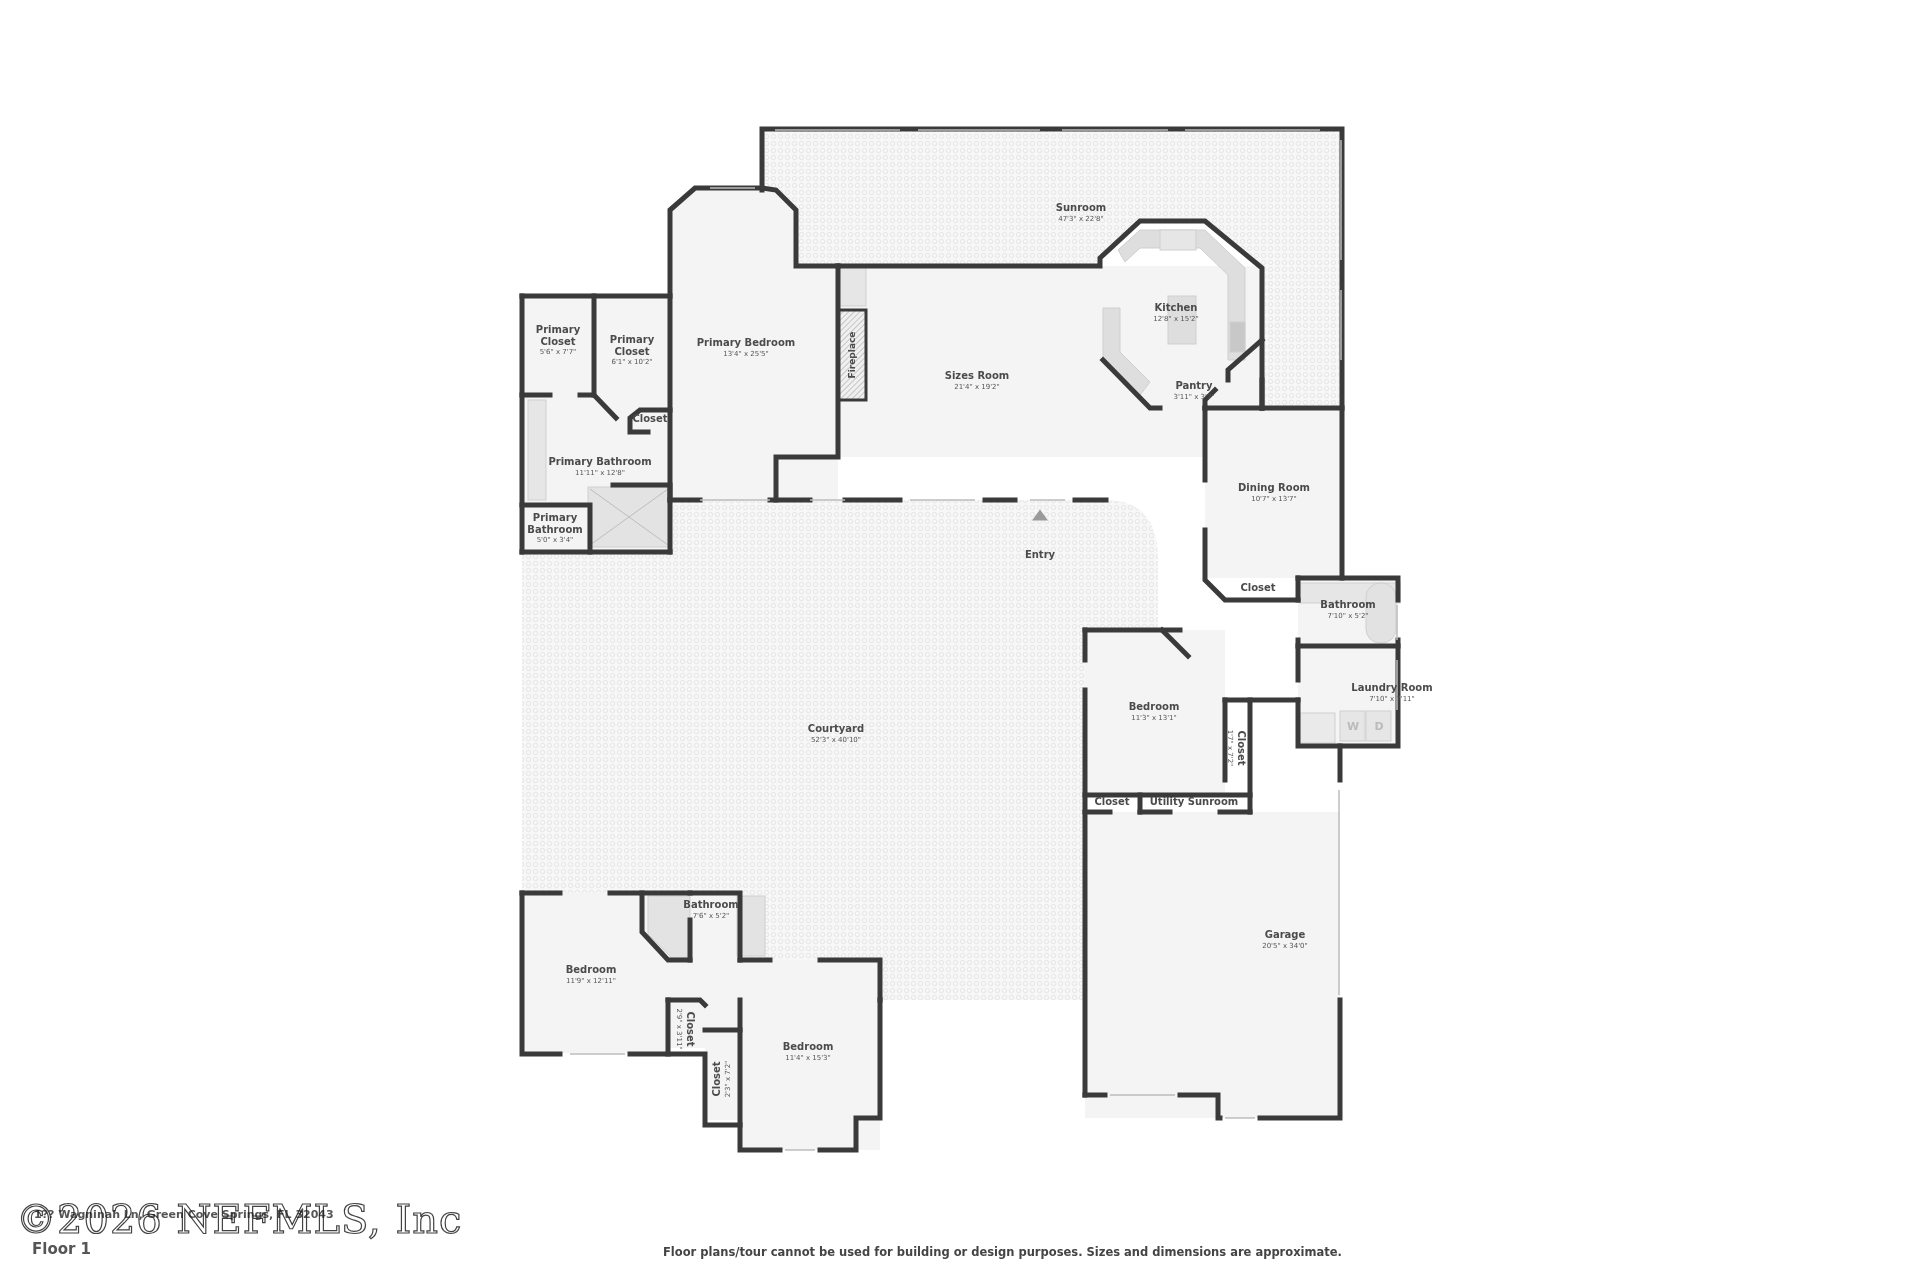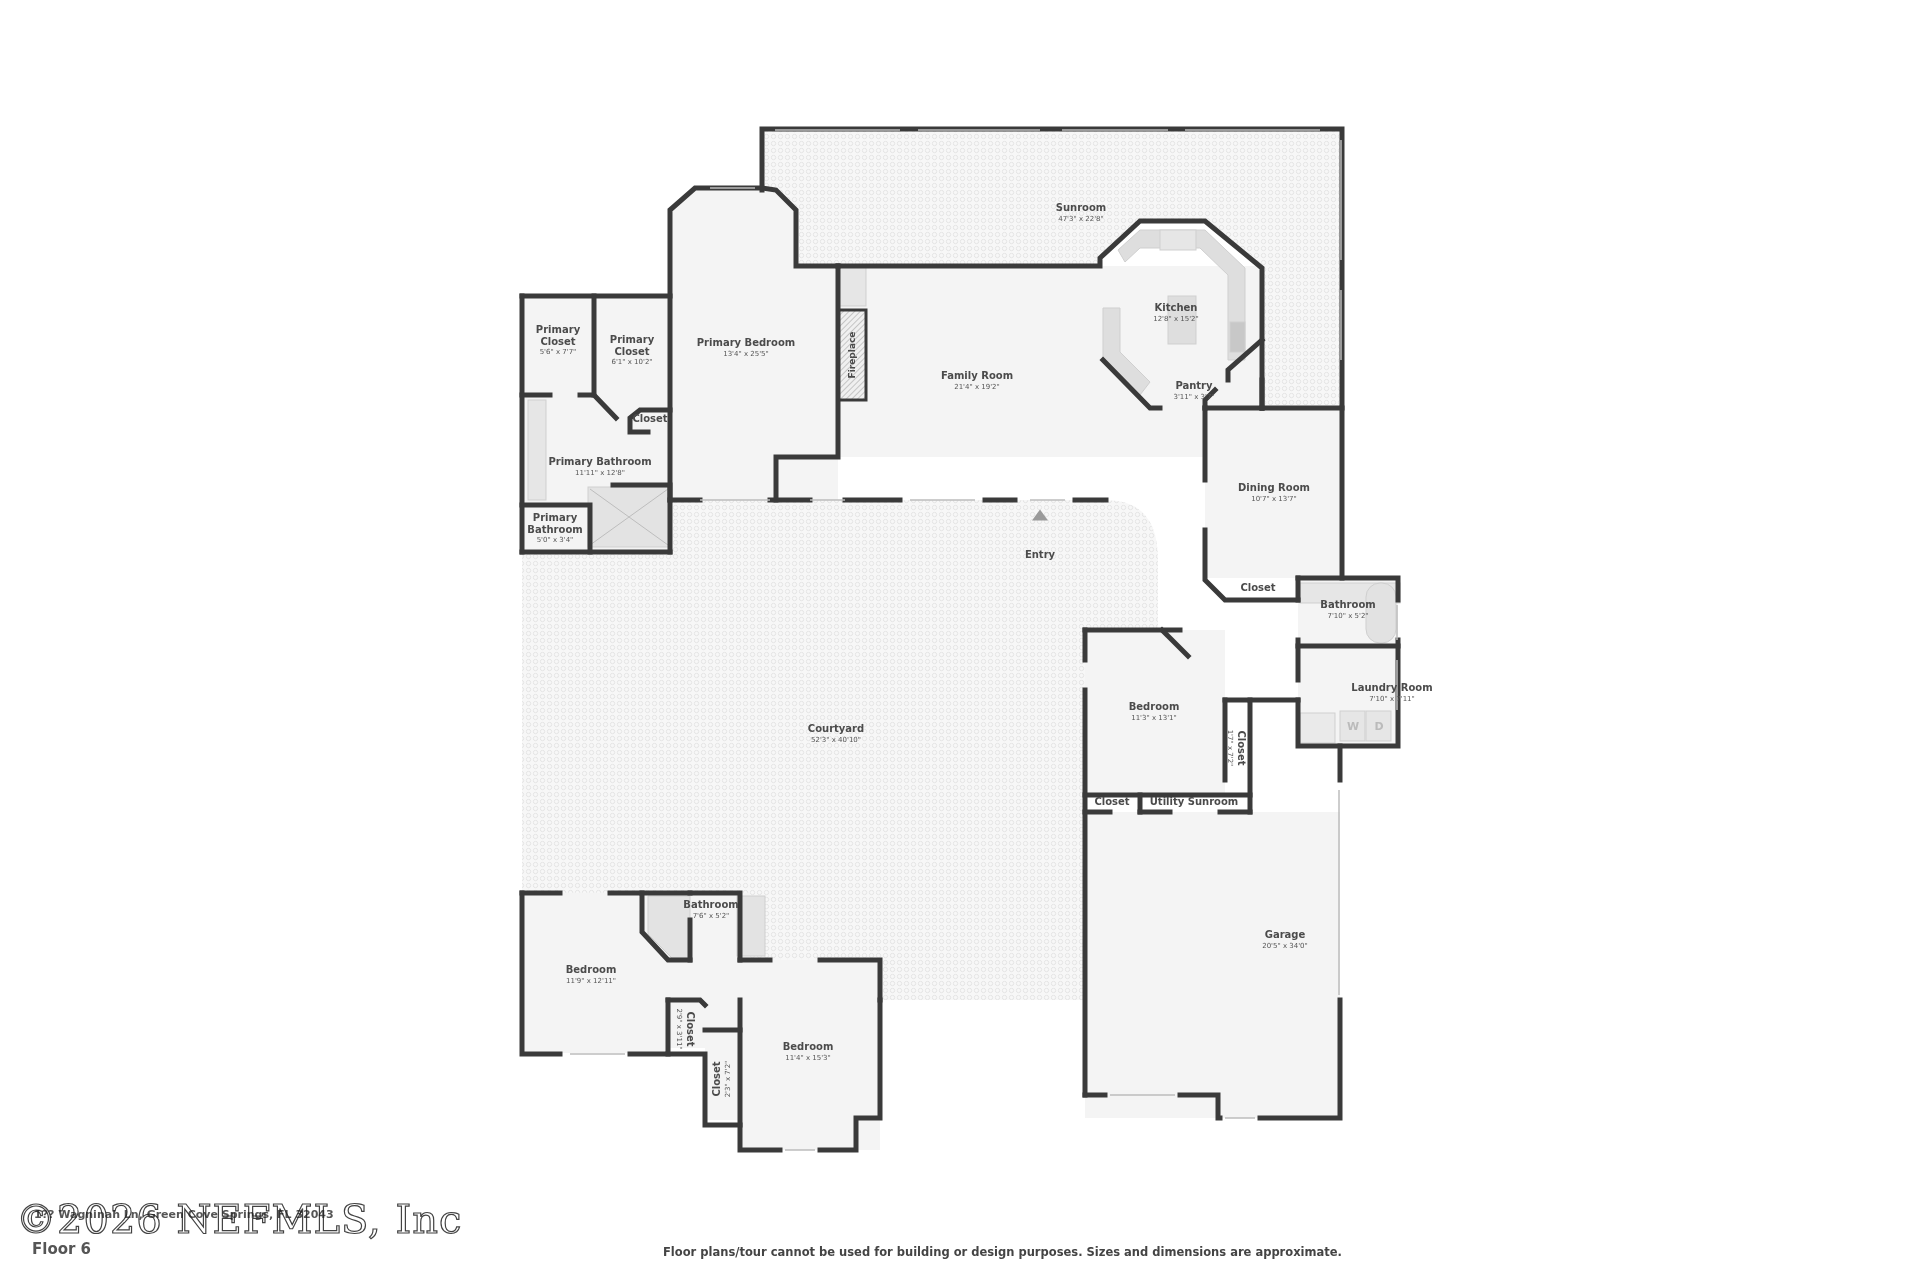--- a/index.html
+++ b/index.html
@@ -182,21 +182,21 @@
 
 <div class="room-label" style="left:1081px;top:212px;">
   <span class="room-name">Sunroom</span>
   <span class="room-dim">47'3" x 22'8"</span>
 </div>
 <div class="room-label" style="left:1176px;top:312px;">
   <span class="room-name">Kitchen</span>
   <span class="room-dim">12'8" x 15'2"</span>
 </div>
 <div class="room-label" style="left:977px;top:380px;">
-  <span class="room-name">Family Room</span>
+  <span class="room-name">Sizes Room</span>
   <span class="room-dim">21'4" x 19'2"</span>
 </div>
 <div class="room-label vert-ccw" style="left:852px;top:355px;">
   <span class="room-name" style="font-size:9px;">Fireplace</span>
 </div>
 <div class="room-label" style="left:1194px;top:390px;">
   <span class="room-name">Pantry</span>
   <span class="room-dim">3'11" x 3'7"</span>
 </div>
 <div class="room-label" style="left:746px;top:347px;">
@@ -285,14 +285,14 @@
   <span class="room-name">Closet</span>
   <span class="room-dim">2'3" x 7'2"</span>
 </div>
 <div class="room-label" style="left:808px;top:1051px;">
   <span class="room-name">Bedroom</span>
   <span class="room-dim">11'4" x 15'3"</span>
 </div>
 
 <div class="footer-address">1?? Wagninah Ln, Green Cove Springs, FL 32043</div>
 <div class="watermark">©2026 NEFMLS, Inc</div>
-<div class="footer-floor">Floor 6</div>
+<div class="footer-floor">Floor 1</div>
 <div class="disclaimer">Floor plans/tour cannot be used for building or design purposes. Sizes and dimensions are approximate.</div>
 
 </body></html>

